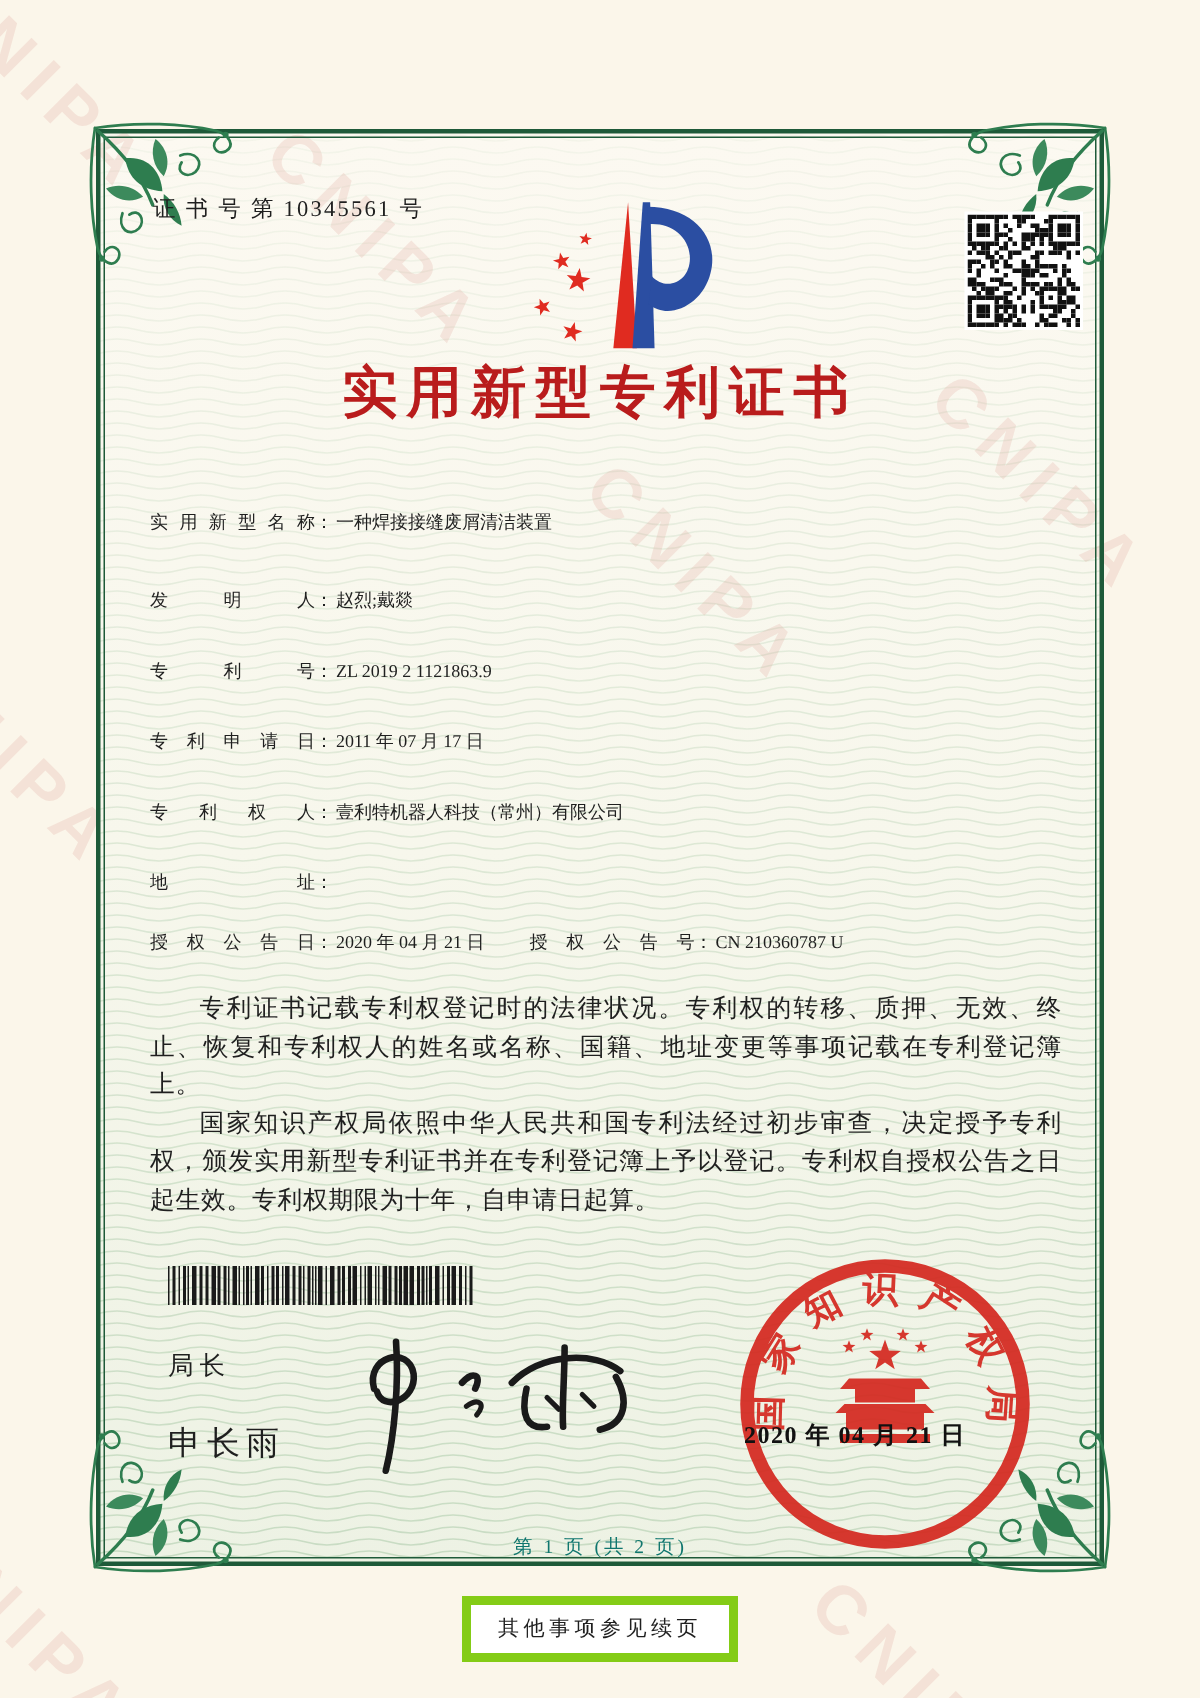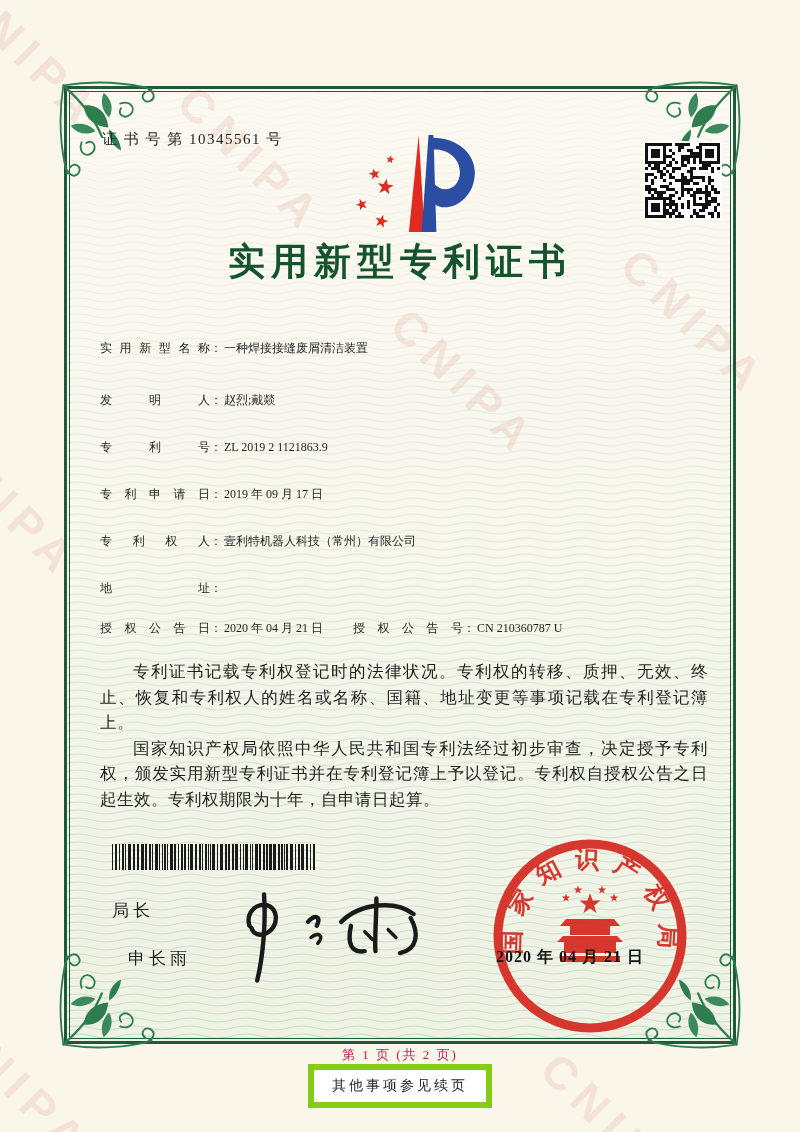--- a/index.html
+++ b/index.html
@@ -40,21 +40,21 @@
   .orn-tl{left:56px;top:78px;}
   .orn-tr{left:634px;top:78px;transform:scaleX(-1);}
   .orn-bl{left:56px;top:942px;transform:scaleY(-1);}
   .orn-br{left:634px;top:942px;transform:scale(-1,-1);}
   
   .cert-no{position:absolute;left:102px;top:130px;z-index:6;font-size:15px;letter-spacing:1.5px;}
   .logo{position:absolute;left:328px;top:130px;z-index:6;}
   .qr{position:absolute;left:643px;top:141px;z-index:6;background:#fff;padding:2px;}
   .title{
     position:absolute;left:0;right:0;top:237px;z-index:6;text-align:center;
-    font-size:37px;font-weight:700;letter-spacing:6px;color:#14532d;
+    font-size:37px;font-weight:700;letter-spacing:6px;color:#b91c1c;
   }
   
   .fields{position:absolute;left:100px;top:336px;width:608px;z-index:6;font-size:12px;}
   .frow{display:flex;line-height:25px;margin-bottom:22px;}
   .frow.first{margin-bottom:27px;}
   .frow.addr{margin-bottom:15px;}
   .flabel{
     display:inline-block;width:110px;flex:0 0 110px;
     text-align:justify;text-align-last:justify;
   }
@@ -66,28 +66,28 @@
   .gpair.right{margin-left:30px;}
   
   .paras{position:absolute;left:100px;top:659px;width:608px;z-index:6;}
   .paras p{
     margin:0;font-size:16.5px;line-height:25.5px;text-indent:2em;
     text-align:justify;letter-spacing:0.5px;
   }
   
   .barcode{position:absolute;left:112px;top:844px;z-index:6;}
   .director-title{position:absolute;left:112px;top:899px;z-index:6;font-size:17px;letter-spacing:4px;}
-  .director-name{position:absolute;left:128px;top:947px;z-index:6;font-size:17px;letter-spacing:4px;text-align:center;}
+  .director-name{position:absolute;left:112px;top:947px;z-index:6;font-size:22px;letter-spacing:4px;text-align:center;}
   .signature{position:absolute;left:222px;top:885px;z-index:6;}
   .seal{position:absolute;left:490px;top:836px;z-index:7;opacity:0.92;}
   .seal-date{
     position:absolute;left:496px;top:947px;z-index:8;font-size:16px;
     font-weight:600;letter-spacing:1px;color:#111;
   }
-  .page-num{position:absolute;left:0;right:0;top:1022px;z-index:6;text-align:center;font-size:13px;color:#be185d;letter-spacing:2px;margin-top:24px;}
+  .page-num{position:absolute;left:0;right:0;top:1022px;z-index:6;text-align:center;font-size:13px;color:#0f766e;letter-spacing:2px;}
   .cont-box{
     position:absolute;left:50%;top:1064px;transform:translateX(-50%);z-index:6;
     background:#ffffff;border:6px solid #84cc16;padding:7px 18px;
     font-size:14px;letter-spacing:3px;white-space:nowrap;
   }
 </style>
 </head>
 <body>
 
 <div class="page">
@@ -605,21 +605,21 @@
       <span class="fvalue">赵烈;戴燚</span>
     </div>
     <div class="frow">
       <span class="flabel">专利号</span>
         <span class="fcolon">：</span>
       <span class="fvalue">ZL 2019 2 1121863.9</span>
     </div>
     <div class="frow">
       <span class="flabel">专利申请日</span>
         <span class="fcolon">：</span>
-      <span class="fvalue">2019 年 09 月 17 日</span>
+      <span class="fvalue">2011 年 07 月 17 日</span>
     </div>
     <div class="frow">
       <span class="flabel">专利权人</span>
         <span class="fcolon">：</span>
       <span class="fvalue">壹利特机器人科技（常州）有限公司</span>
     </div>
     <div class="frow addr">
       <span class="flabel">地址</span>
         <span class="fcolon">：</span>
     </div>

